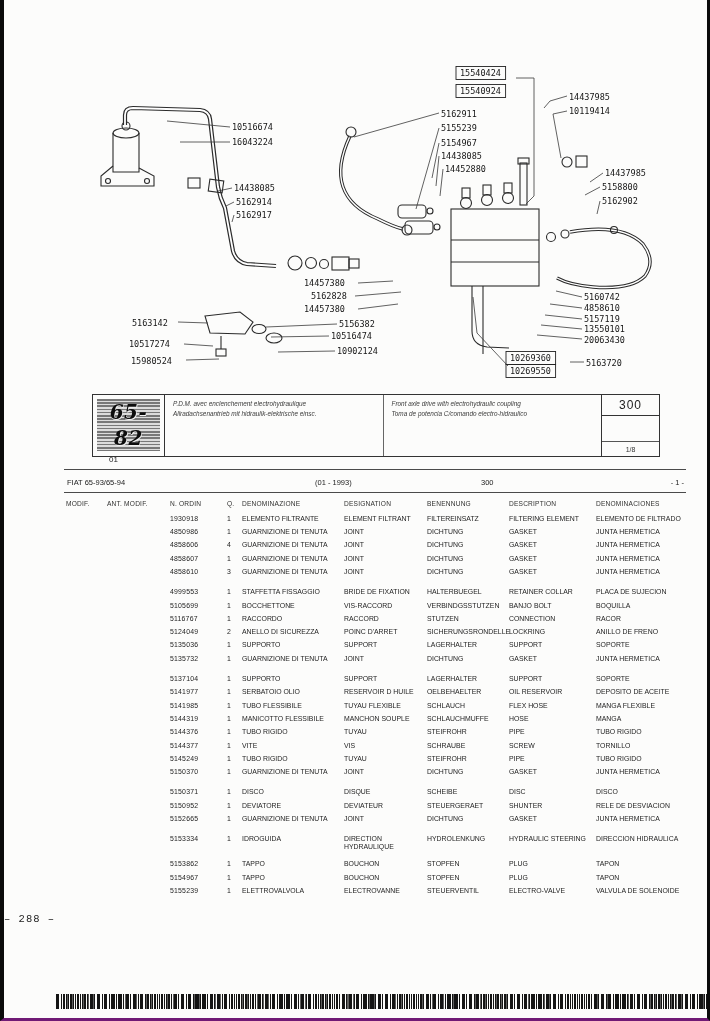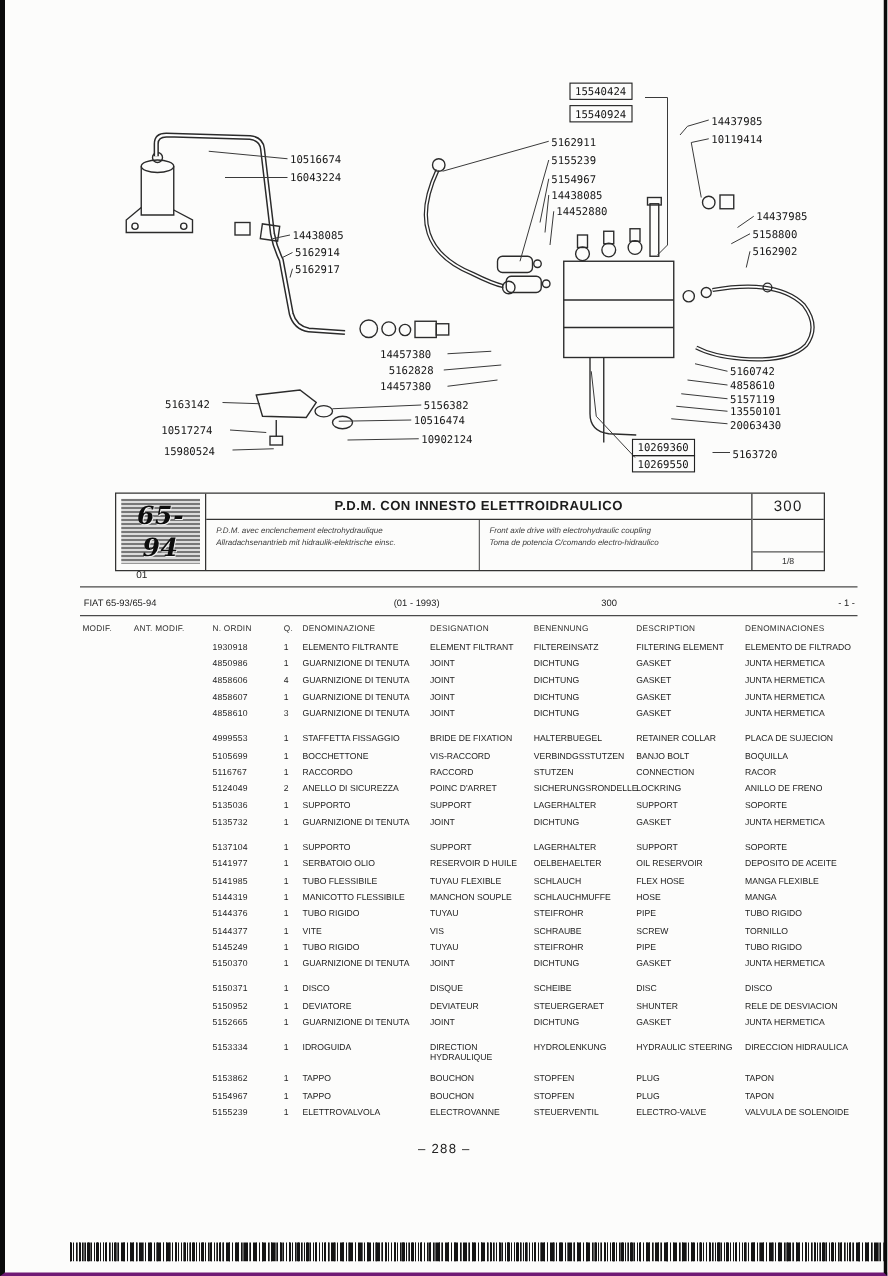--- a/index.html
+++ b/index.html
@@ -51,22 +51,22 @@
   
   .ptable { position:absolute; top:494px; left:62px; width:624px; font-size:6.9px; color:#232323; }
   .hrow, .trow { display:grid; grid-template-columns:41px 63px 57px 15px 102px 83px 82px 87px 94px; }
   .hrow { height:18px; align-items:center; font-size:6.6px; color:#30302f; letter-spacing:0.2px; }
   .trow { min-height:13.3px; line-height:7.6px; }
   .trow > div { padding:2.8px 4px 0 0; }
   .trow.gap { margin-top:7px; }
   .tc-n { letter-spacing:0.2px; }
 
   
-  .pageno { position:absolute; top:913px; left:0; width:100%; text-align:center;
-            font-family:Liberation Sans, sans-serif; font-size:10.5px; letter-spacing:1px; color:#222; }
+  .pageno { position:absolute; top:913px; left:0; width:100%; text-align:left;
+            font-family:Liberation Mono, monospace; font-size:10.5px; letter-spacing:1px; color:#222; }
   .barcode { position:absolute; top:994px; left:52px; width:655px; height:15px;
     background:
       repeating-linear-gradient(90deg,#141414 0 1px,transparent 1px 2.4px),
       repeating-linear-gradient(90deg,#141414 0 2px,transparent 2px 7px),
       repeating-linear-gradient(90deg,rgba(10,10,10,.65) 0 1px,transparent 1px 5.3px);
   }
 </style>
 </head>
 <body>
 
@@ -205,25 +205,24 @@
           <text x="506" y="361" class="lbl">10269360</text>
           <rect x="502" y="364.5" width="49.6" height="13" class="lblbox"></rect>
           <text x="506" y="374" class="lbl">10269550</text>
           <text x="582" y="366" class="lbl">5163720</text>
         </g>
     </svg>
   </div>
 
   <div class="band">
     <div class="badge-box">
-      <div class="badge">65-94</div>
+      <div class="badge">65-82</div>
       <div class="badge-sub">01</div>
     </div>
     <div class="band-mid">
-      <div class="band-title">P.D.M. CON INNESTO ELETTROIDRAULICO</div>
       <div class="band-subs">
         <div class="sub-col">
           <div>P.D.M. avec enclenchement electrohydraulique</div>
           <div>Allradachsenantrieb mit hidraulik-elektrische einsc.</div>
         </div>
         <div class="sub-col">
           <div>Front axle drive with electrohydraulic coupling</div>
           <div>Toma de potencia C/comando electro-hidraulico</div>
         </div>
       </div>

